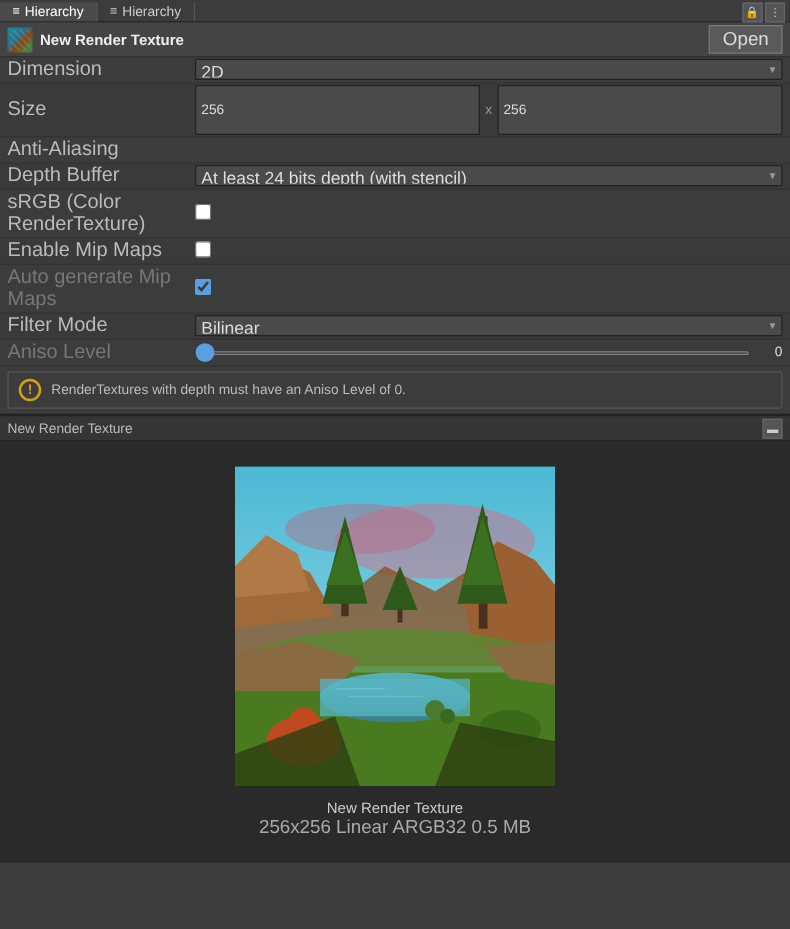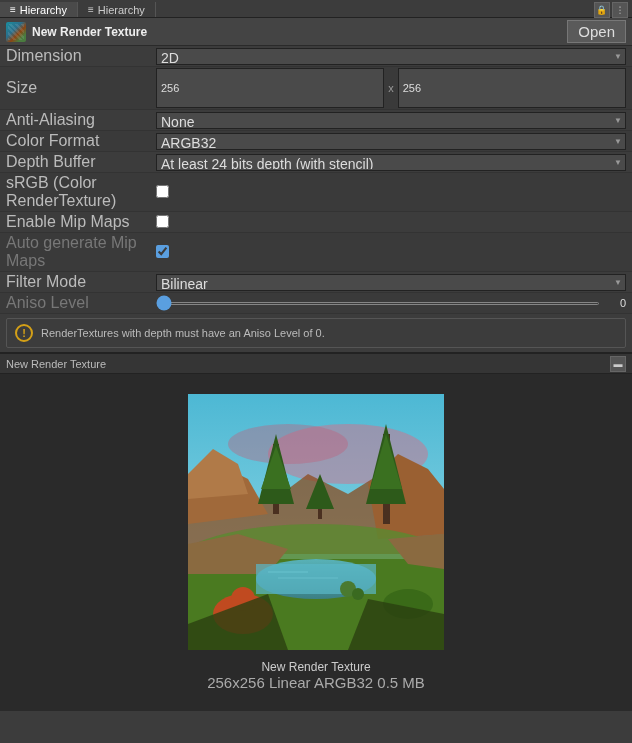--- a/index.html
+++ b/index.html
@@ -328,35 +328,22 @@
     <span class="prop-label">Size</span>
     <div class="size-row">
       <input class="size-input" type="text" value="256" style="">
       <span class="size-x">x</span>
       <input class="size-input" type="text" value="256" style="">
     </div>
   </div>
 
   <div class="prop-row">
     <span class="prop-label">Anti-Aliasing</span>
-    <div class="select-wrapper">
-      <select class="prop-select">
-        <option>None</option><option>2 samples</option><option>4 samples</option><option>8 samples</option>
-      </select>
-    </div>
-  </div>
-
-  <div class="prop-row">
-    <span class="prop-label">Color Format</span>
-    <div class="select-wrapper">
-      <select class="prop-select">
-        <option>ARGB32</option><option>RGB565</option><option>ARGB4444</option>
-      </select>
-    </div>
-  </div>
+  </div>
+
 
   <div class="prop-row">
     <span class="prop-label">Depth Buffer</span>
     <div class="select-wrapper">
       <select class="prop-select">
         <option>No depth buffer</option>
         <option>At least 16 bits depth</option>
         <option selected="">At least 24 bits depth (with stencil)</option>
       </select>
     </div>

